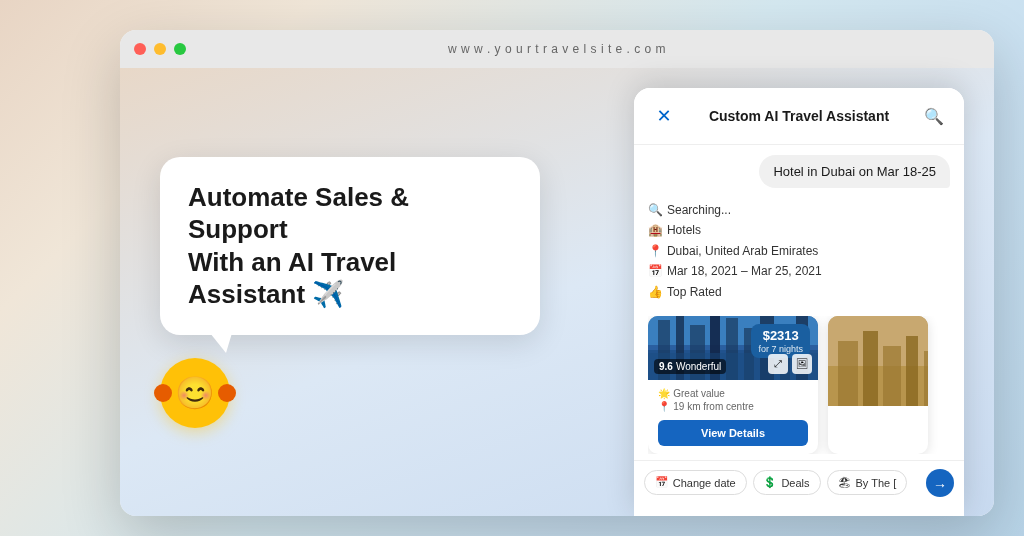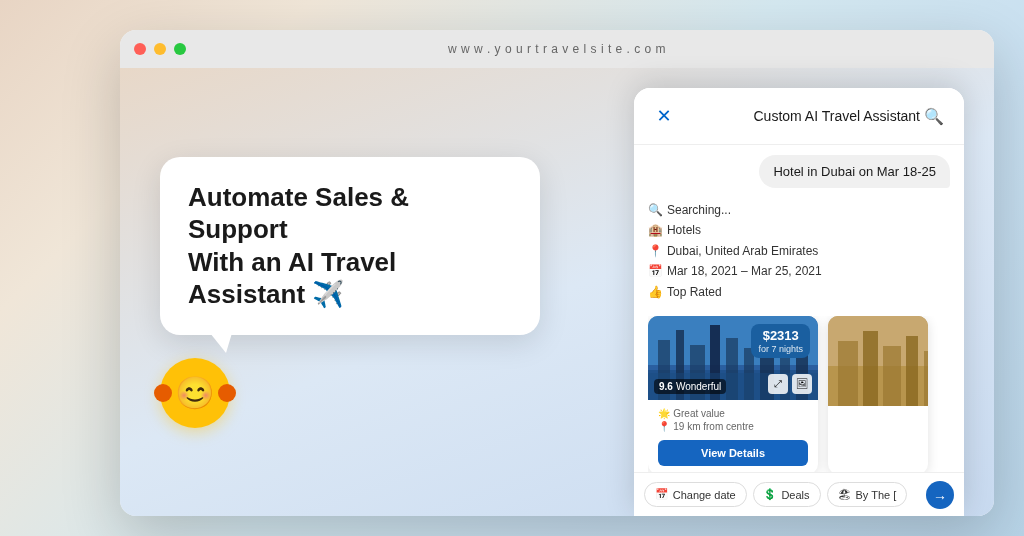--- a/index.html
+++ b/index.html
@@ -150,22 +150,22 @@
     .chat-header {
       display: flex;
       align-items: center;
       padding: 14px 16px;
       border-bottom: 1px solid #eee;
       background: white;
     }
 
     .chat-header-title {
       flex: 1;
-      text-align: right;
-      font-weight: 400;
+      text-align: center;
+      font-weight: 700;
       font-size: 14px;
       color: #1a1a1a;
     }
 
     .chat-header-icon {
       width: 28px;
       height: 28px;
       display: flex;
       align-items: center;
       justify-content: center;
@@ -229,21 +229,21 @@
     .hotel-card {
       min-width: 170px;
       background: white;
       border-radius: 10px;
       box-shadow: 0 2px 12px rgba(0,0,0,0.12);
       overflow: hidden;
       flex-shrink: 0;
     }
 
     .hotel-card-image {
-      height: 84px;
+      height: 64px;
       position: relative;
       overflow: hidden;
     }
 
     .hotel-card-img-inner {
       width: 100%;
       height: 100%;
       background: linear-gradient(135deg, #5ba4d4 0%, #3a7fbf 40%, #1a5fa0 100%);
       position: relative;
     }

